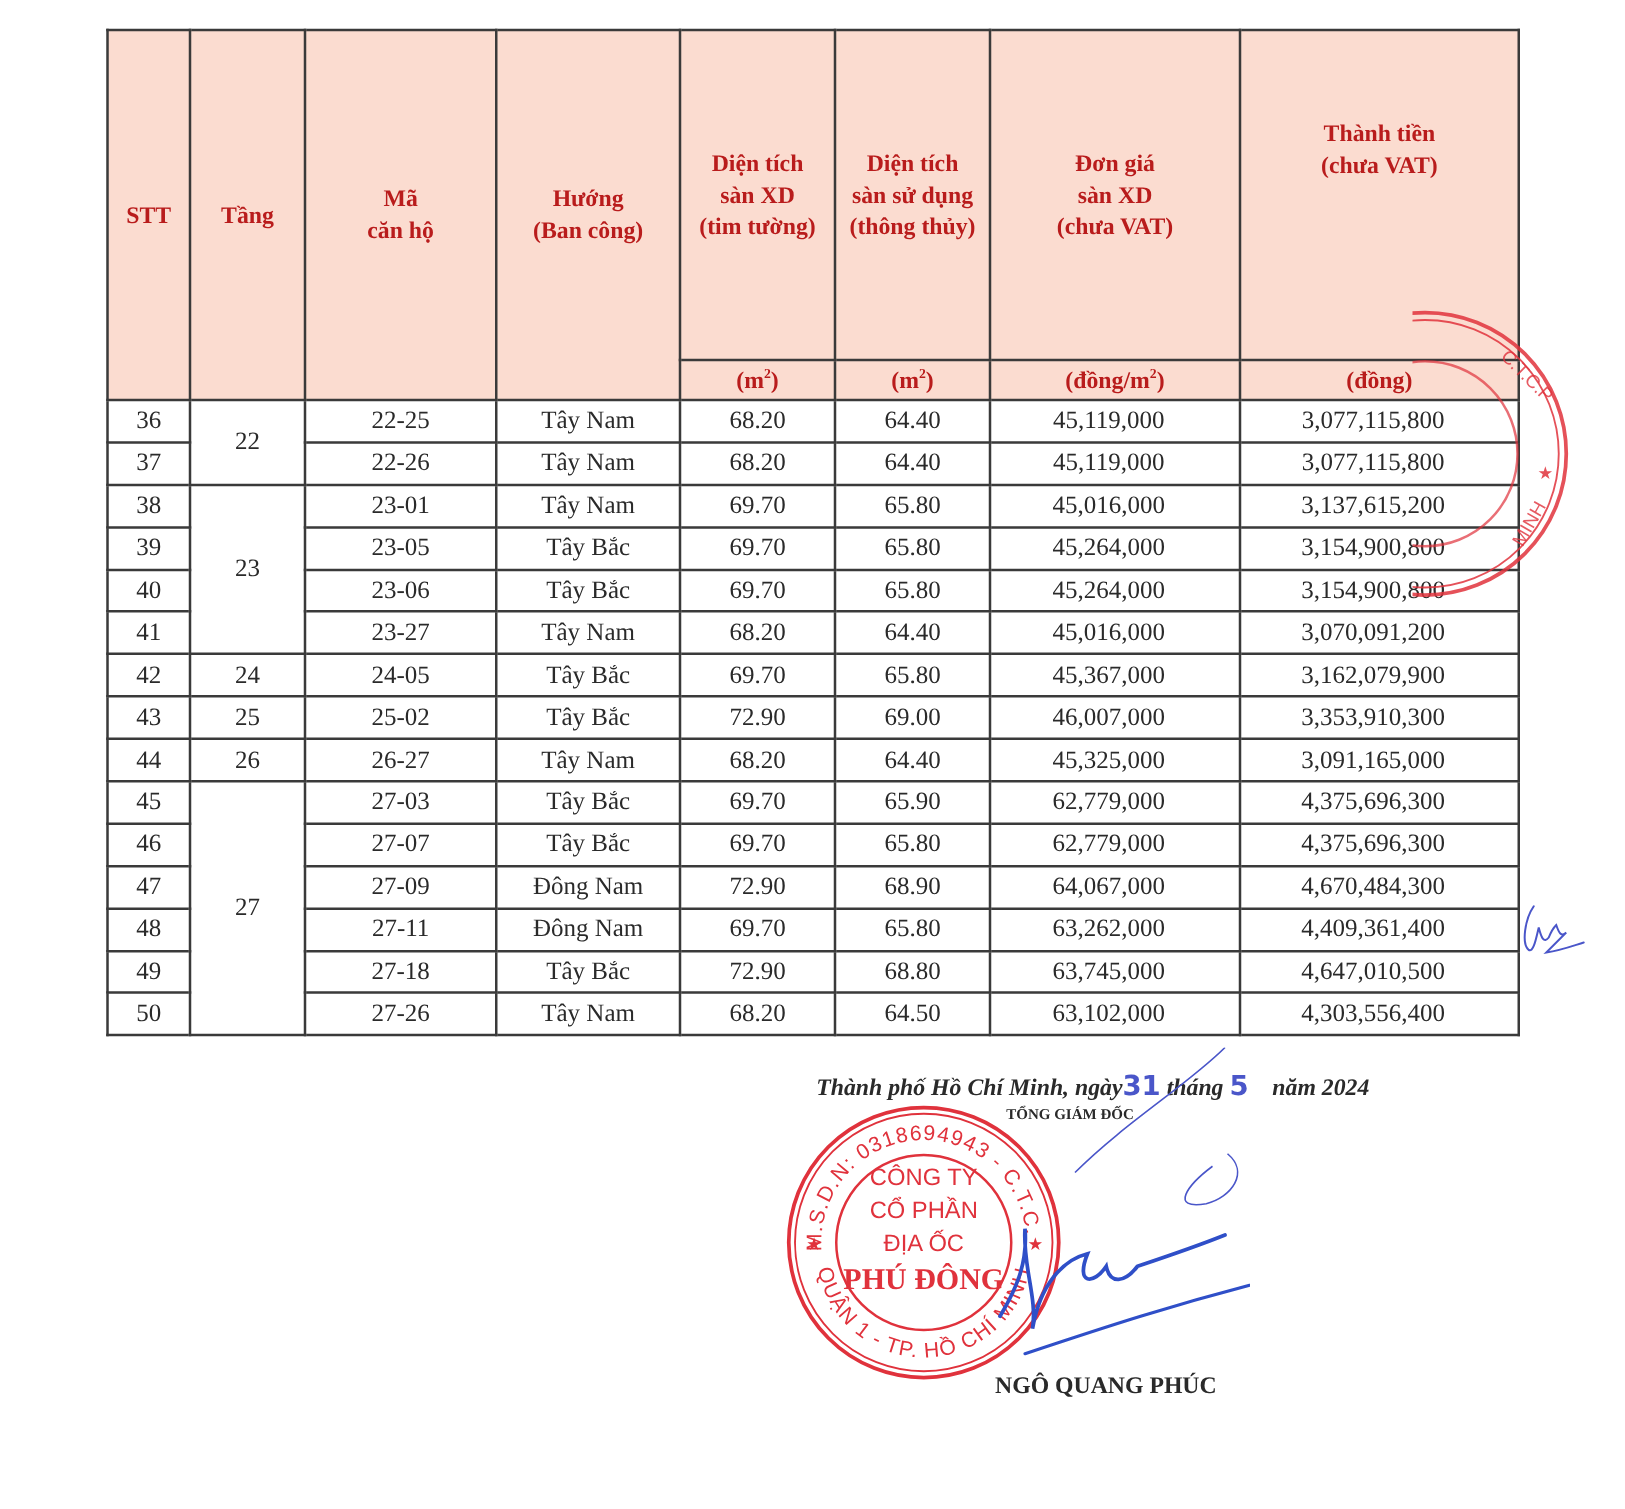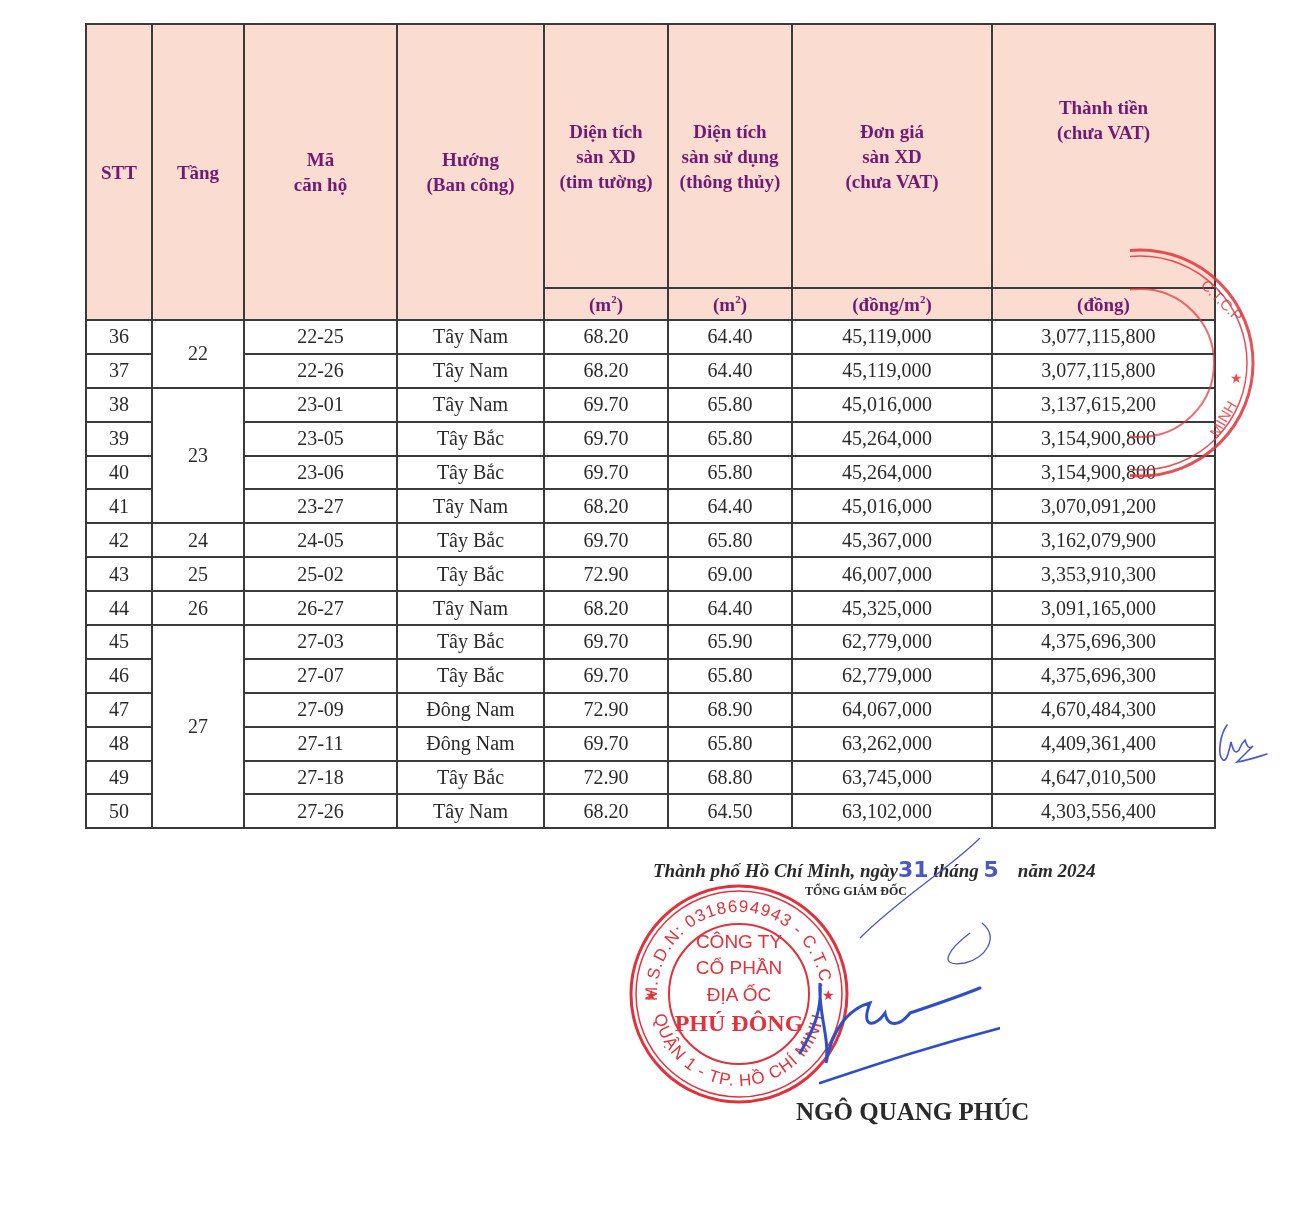--- a/index.html
+++ b/index.html
@@ -3,39 +3,39 @@
   <meta charset="utf-8">
   <style>
     html, body { margin: 0; padding: 0; background: #ffffff; }
     body { width: 1300px; height: 1207px; position: relative; overflow: hidden;
       font-family: "Liberation Serif", "DejaVu Serif", serif; color: #2a2a2a; }
 
     .price-table { position: absolute; left: 85px; top: 23px; width: 1129px;
       border-collapse: collapse; table-layout: fixed; }
     .price-table td, .price-table th { border: 2px solid #3a3a3a; padding: 0; }
     .price-table thead th { background: #fbdcd0; font-weight: bold; font-size: 19px;
-      line-height: 25px; text-align: center; color: #701a75; }
+      line-height: 25px; text-align: center; color: #b91c1c; }
     .price-table thead tr.head-main th { height: 192px; }
     .price-table thead tr.head-main th.upper { vertical-align: middle; }
     .price-table thead tr.head-unit th { height: 30px; font-size: 19px; }
     .price-table tbody td { height: 31.9px; font-size: 20px; text-align: center; background: #fff; }
     .price-table tbody td.num { text-align: center; padding-right: 10px; }
     .price-table tbody td.area { text-align: center; }
     sup { font-size: 11px; vertical-align: 8px; line-height: 0; }
 
     .notes { position: absolute; left: 155px; top: 762px; font-size: 18px; line-height: 25px; }
     .notes .notes-title { font-weight: bold; font-family: "Liberation Serif", serif; }
     .notes .note-line { font-style: italic; }
 
     .date-line { position: absolute; left: 653px; top: 857px; font-size: 19px;
       font-style: italic; font-weight: bold; white-space: nowrap; }
     .hand { font-family: "DejaVu Sans", sans-serif; font-style: normal; font-weight: bold;
       color: #4a56c9; font-size: 22px; }
     .title-role { position: absolute; left: 805px; top: 884px; font-size: 12px; font-weight: bold; }
-    .signer-name { position: absolute; left: 796px; top: 1098px; font-size: 25px; font-weight: bold; }
+    .signer-name { position: absolute; left: 796px; top: 1098px; font-size: 19px; font-weight: bold; }
 
     .stamp-main { position: absolute; left: 627px; top: 882px; width: 225px; height: 225px; }
     .stamp-corner { position: absolute; left: 1130px; top: 248px; width: 130px; height: 240px; overflow: hidden; }
     .signature { position: absolute; left: 760px; top: 838px; width: 240px; height: 260px; }
     .initials { position: absolute; left: 1215px; top: 720px; width: 55px; height: 50px; }
   </style>
 </head>
 <body>
 
 <table class="price-table">

